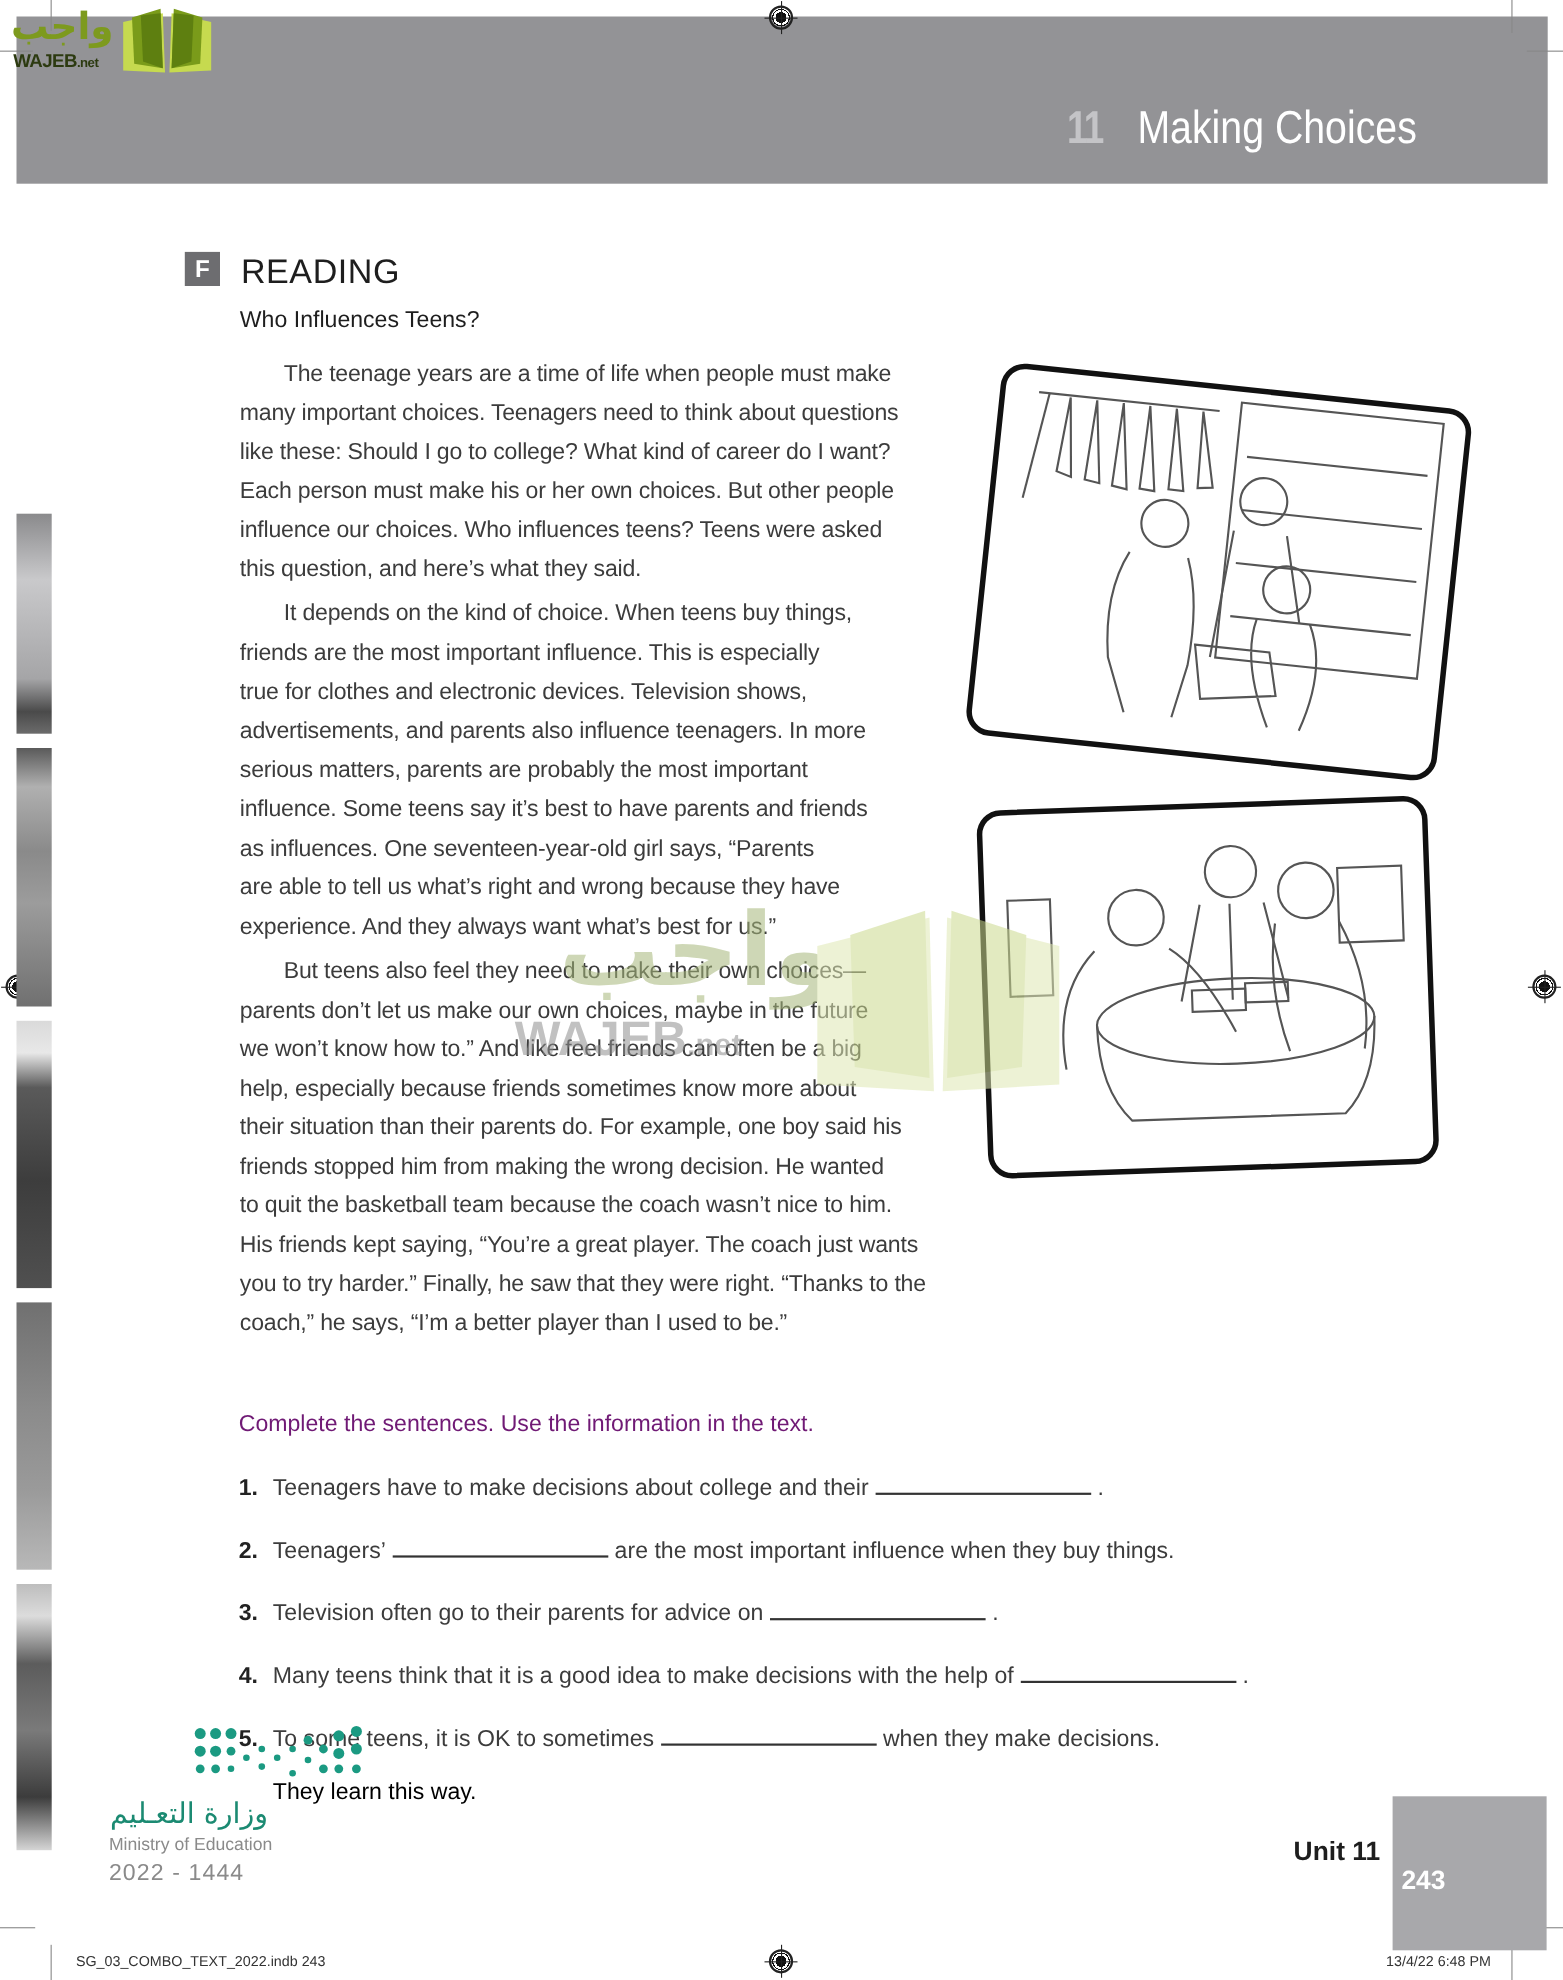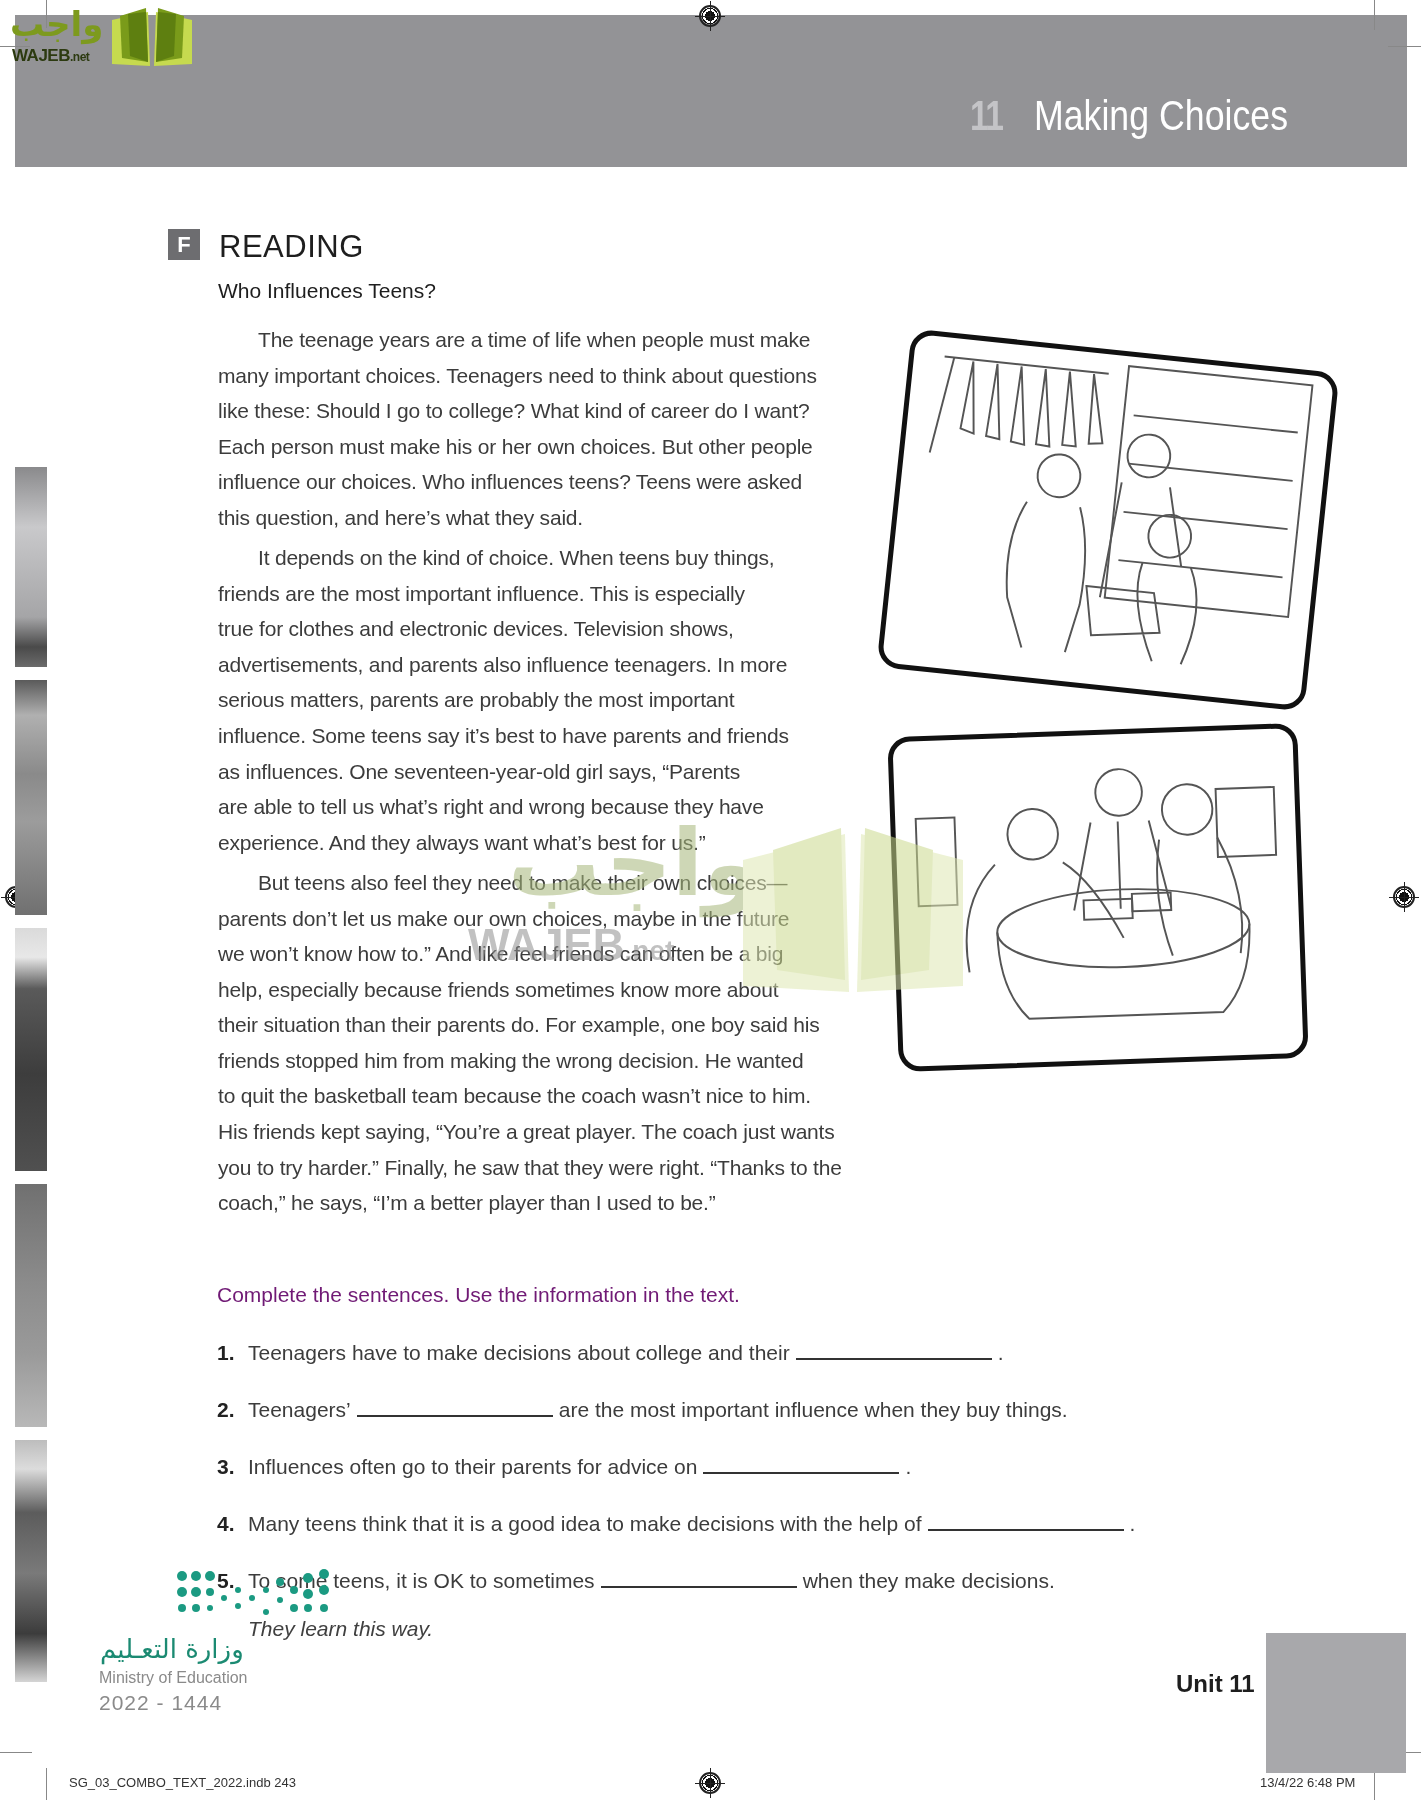--- a/index.html
+++ b/index.html
@@ -45,30 +45,30 @@
   .watermark { position: absolute; left: 468px; top: 820px; width: 500px; height: 175px; pointer-events: none; opacity: 0.55; }
   .wm-arabic { position: absolute; left: 40px; top: -10px; font-size: 92px; font-weight: bold; color: #a7b87b; font-family: "DejaVu Sans", sans-serif; }
   .wm-latin { position: absolute; left: 0; top: 100px; font-size: 44px; font-weight: bold; color: #8f8f8f; }
   .wm-book { position: absolute; left: 265px; top: 0; width: 240px; height: 175px; }
 
   .instructions { position: absolute; left: 217px; top: 1283px; font-size: 21px; color: #701a75; }
   .q { position: absolute; left: 217px; font-size: 21px; color: #3c3c3c; white-space: nowrap; display: flex; align-items: baseline; }
   .q .num { font-weight: bold; color: #222; width: 31px; display: inline-block; }
   .q .blank { display: inline-block; width: 196px; border-bottom: 2px solid #333; margin: 0 6px; height: 18px; }
   .q1 { top: 1341px; } .q2 { top: 1398px; } .q3 { top: 1455px; } .q4 { top: 1512px; } .q5 { top: 1569px; }
-  .q5-cont { position: absolute; left: 248px; top: 1617px; font-size: 21px; color: #404040; font-style: italic; }
+  .q5-cont { position: absolute; left: 248px; top: 1617px; font-size: 21px; color: #000000; }
 
   .moe-dots { position: absolute; left: 176px; top: 1568px; width: 160px; height: 52px; }
   .moe-arabic { position: absolute; left: 100px; top: 1634px; font-size: 26px; color: #1b8a72; font-family: "DejaVu Sans", sans-serif; }
   .moe-english { position: absolute; left: 99px; top: 1669px; font-size: 16px; color: #8a8a8a; }
   .moe-year { position: absolute; left: 99px; top: 1691px; font-size: 21px; color: #8a8a8a; letter-spacing: 1px; }
 
   .folio-box { position: absolute; left: 1266px; top: 1633px; width: 140px; height: 140px; background: #a8a8ab; }
   .folio-unit { position: absolute; left: 1176px; top: 1670px; font-size: 24px; font-weight: bold; color: #1e1e1e; }
-  .folio-page { position: absolute; left: 1274px; top: 1610px; font-size: 24px; font-weight: bold; color: #ffffff; }
+  .folio-page { position: absolute; left: 1274px; top: 1696px; font-size: 24px; font-weight: bold; color: #ffffff; }
 
   .slug-left { position: absolute; left: 69px; top: 1775px; font-size: 13px; color: #333; }
   .slug-right { position: absolute; left: 1260px; top: 1775px; font-size: 13px; color: #333; }
 </style>
 </head>
 <body>
 
 <div class="header-band"></div>
 <div class="header-title">
   <span class="unit-num">11</span>
@@ -204,21 +204,21 @@
   <span>.</span>
 </div>
 <div class="q q2">
   <span class="num">2.</span>
   <span>Teenagers’</span>
   <span class="blank"></span>
   <span>are the most important influence when they buy things.</span>
 </div>
 <div class="q q3">
   <span class="num">3.</span>
-  <span>Influences often go to their parents for advice on</span>
+  <span>Television often go to their parents for advice on</span>
   <span class="blank"></span>
   <span>.</span>
 </div>
 <div class="q q4">
   <span class="num">4.</span>
   <span>Many teens think that it is a good idea to make decisions with the help of</span>
   <span class="blank"></span>
   <span>.</span>
 </div>
 <div class="q q5">

